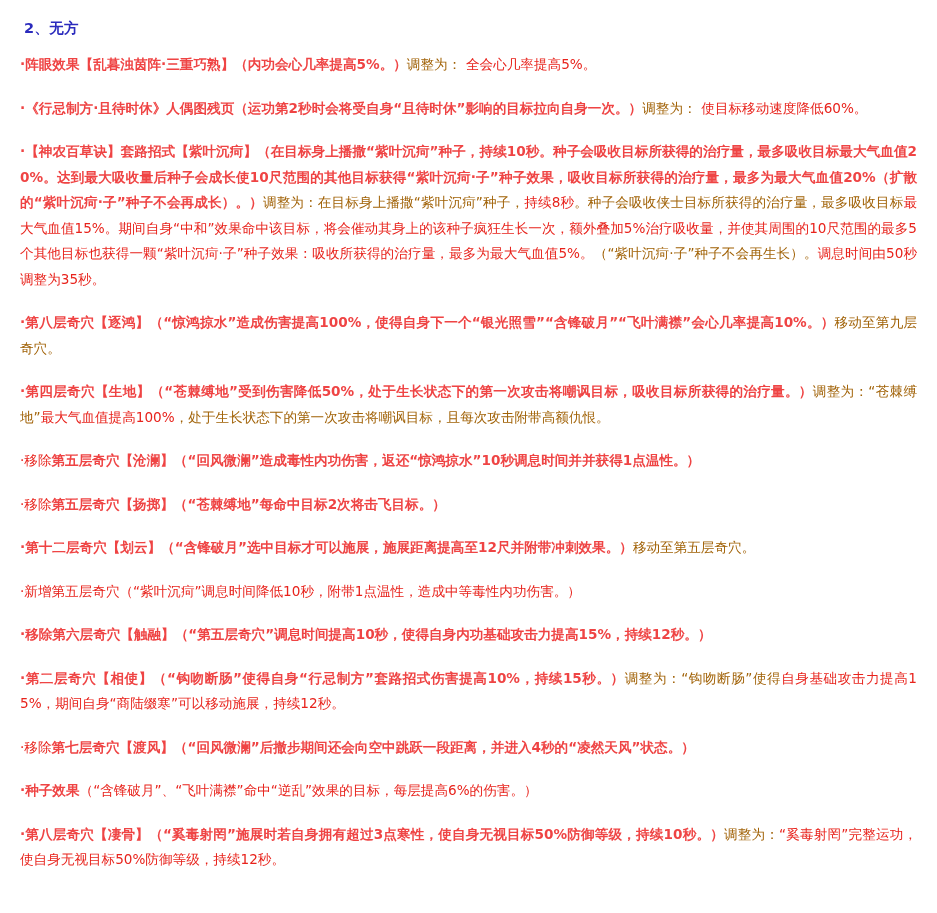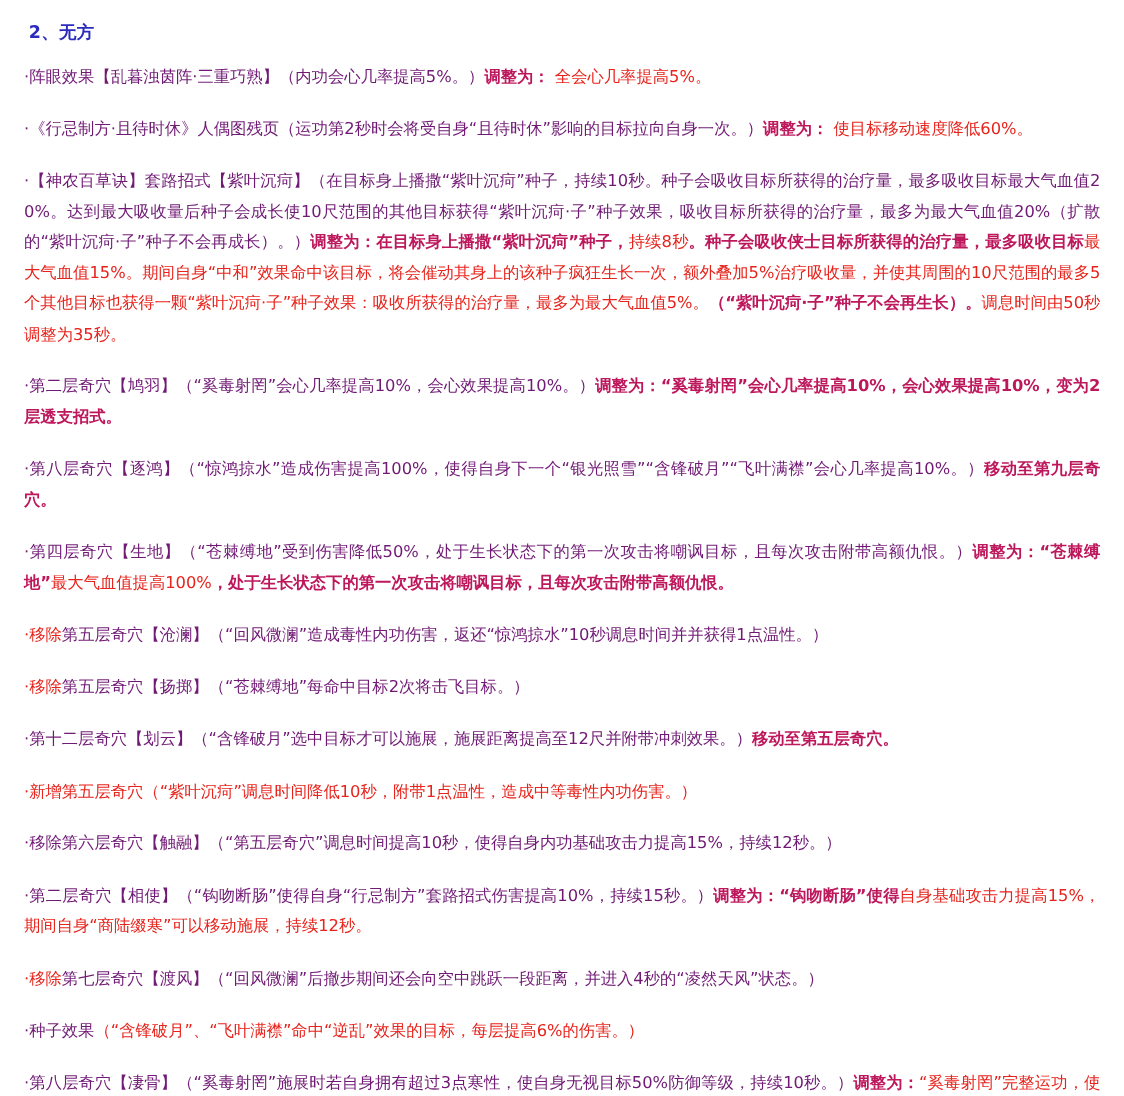--- a/index.html
+++ b/index.html
@@ -33,38 +33,37 @@
     margin: 0 0 18px 0;
     padding: 0 2px 0 2px;
     color: #4a4a4a;
     text-align: justify;
     text-justify: inter-ideograph;
     word-break: break-all;
   }
   .para:last-child { margin-bottom: 4px; }
 
   
-  .t-plain   { color: #701a75; font-weight: 400; }
-  .t-bold    { color: #be185d; font-weight: 700; }
+  .t-plain   { color: #ef4444; font-weight: 700; }
+  .t-bold    { color: #a16207; font-weight: 400; }
   .t-red     { color: #e8231c; font-weight: 400; }
 </style>
 </head>
 <body>
 
 <div id="doc">
 
   <div class="section-title">2、无方</div>
 
   <div id="paragraphs">
       <p class="para"><span class="t-plain">·阵眼效果【乱暮浊茵阵·三重巧熟】（内功会心几率提高5%。）</span><span class="t-bold">调整为：</span><span class="t-plain"> </span><span class="t-red">全会心几率提高5%。</span></p>
       <p class="para"><span class="t-plain">·《行忌制方·且待时休》人偶图残页（运功第2秒时会将受自身“且待时休”影响的目标拉向自身一次。）</span><span class="t-bold">调整为：</span><span class="t-plain"> </span><span class="t-red">使目标移动速度降低60%。</span></p>
       <p class="para"><span class="t-plain">·【神农百草诀】套路招式【紫叶沉疴】（在目标身上播撒“紫叶沉疴”种子，持续10秒。种子会吸收目标所获得的治疗量，最多吸收目标最大气血值20%。达到最大吸收量后种子会成长使10尺范围的其他目标获得“紫叶沉疴·子”种子效果，吸收目标所获得的治疗量，最多为最大气血值20%（扩散的“紫叶沉疴·子”种子不会再成长）。）</span><span class="t-bold">调整为：在目标身上播撒“紫叶沉疴”种子，</span><span class="t-red">持续8秒</span><span class="t-bold">。种子会吸收侠士目标所获得的治疗量，最多吸收目标</span><span class="t-red">最大气血值15%。期间自身“中和”效果命中该目标，将会催动其身上的该种子疯狂生长一次，额外叠加5%治疗吸收量，并使其周围的10尺范围的最多5个其他目标也获得一颗“紫叶沉疴·子”种子效果：吸收所获得的治疗量，最多为最大气血值5%。</span><span class="t-bold">（“紫叶沉疴·子”种子不会再生长）。</span><span class="t-red">调息时间由50秒调整为35秒。</span></p>
-      <p class="para"><span class="t-plain">·第二层奇穴【鸠羽】（“奚毒射罔”会心几率提高10%，会心效果提高10%。）</span><span class="t-bold">调整为：“奚毒射罔”会心几率提高10%，会心效果提高10%，变为2层透支招式。</span></p>
       <p class="para"><span class="t-plain">·第八层奇穴【逐鸿】（“惊鸿掠水”造成伤害提高100%，使得自身下一个“银光照雪”“含锋破月”“飞叶满襟”会心几率提高10%。）</span><span class="t-bold">移动至第九层奇穴。</span></p>
-      <p class="para"><span class="t-plain">·第四层奇穴【生地】（“苍棘缚地”受到伤害降低50%，处于生长状态下的第一次攻击将嘲讽目标，且每次攻击附带高额仇恨。）</span><span class="t-bold">调整为：“苍棘缚地”</span><span class="t-red">最大气血值提高100%</span><span class="t-bold">，处于生长状态下的第一次攻击将嘲讽目标，且每次攻击附带高额仇恨。</span></p>
+      <p class="para"><span class="t-plain">·第四层奇穴【生地】（“苍棘缚地”受到伤害降低50%，处于生长状态下的第一次攻击将嘲讽目标，吸收目标所获得的治疗量。）</span><span class="t-bold">调整为：“苍棘缚地”</span><span class="t-red">最大气血值提高100%</span><span class="t-bold">，处于生长状态下的第一次攻击将嘲讽目标，且每次攻击附带高额仇恨。</span></p>
       <p class="para"><span class="t-red">·移除</span><span class="t-plain">第五层奇穴【沧澜】（“回风微澜”造成毒性内功伤害，返还“惊鸿掠水”10秒调息时间并并获得1点温性。）</span></p>
       <p class="para"><span class="t-red">·移除</span><span class="t-plain">第五层奇穴【扬掷】（“苍棘缚地”每命中目标2次将击飞目标。）</span></p>
       <p class="para"><span class="t-plain">·第十二层奇穴【划云】（“含锋破月”选中目标才可以施展，施展距离提高至12尺并附带冲刺效果。）</span><span class="t-bold">移动至第五层奇穴。</span></p>
       <p class="para"><span class="t-red">·新增第五层奇穴（“紫叶沉疴”调息时间降低10秒，附带1点温性，造成中等毒性内功伤害。）</span></p>
       <p class="para"><span class="t-plain">·移除第六层奇穴【触融】（“第五层奇穴”调息时间提高10秒，使得自身内功基础攻击力提高15%，持续12秒。）</span></p>
       <p class="para"><span class="t-plain">·第二层奇穴【相使】（“钩吻断肠”使得自身“行忌制方”套路招式伤害提高10%，持续15秒。）</span><span class="t-bold">调整为：“钩吻断肠”使得</span><span class="t-red">自身基础攻击力提高15%，期间自身“商陆缀寒”可以移动施展，持续12秒。</span></p>
       <p class="para"><span class="t-red">·移除</span><span class="t-plain">第七层奇穴【渡风】（“回风微澜”后撤步期间还会向空中跳跃一段距离，并进入4秒的“凌然天风”状态。）</span></p>
       <p class="para"><span class="t-plain">·种子效果</span><span class="t-red">（“含锋破月”、“飞叶满襟”命中“逆乱”效果的目标，每层提高6%的伤害。）</span></p>
       <p class="para"><span class="t-plain">·第八层奇穴【凄骨】（“奚毒射罔”施展时若自身拥有超过3点寒性，使自身无视目标50%防御等级，持续10秒。）</span><span class="t-bold">调整为：</span><span class="t-red">“奚毒射罔”完整运功，使自身无视目标50%防御等级，持续12秒。</span></p>
     </div>

